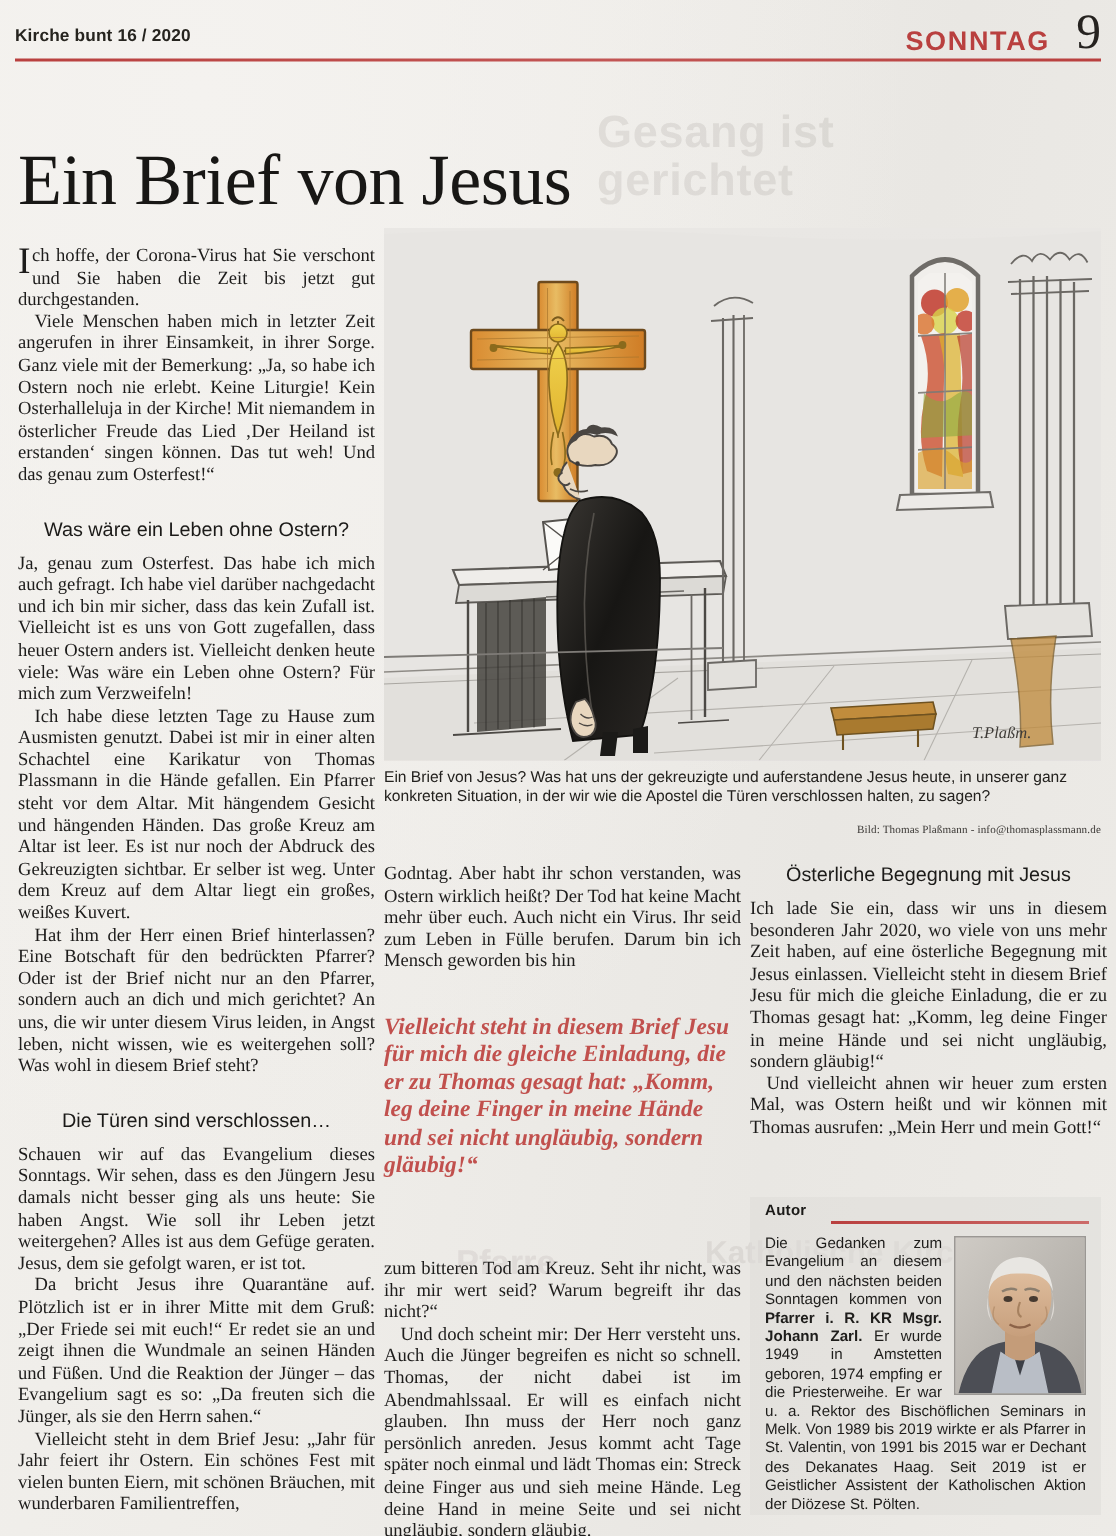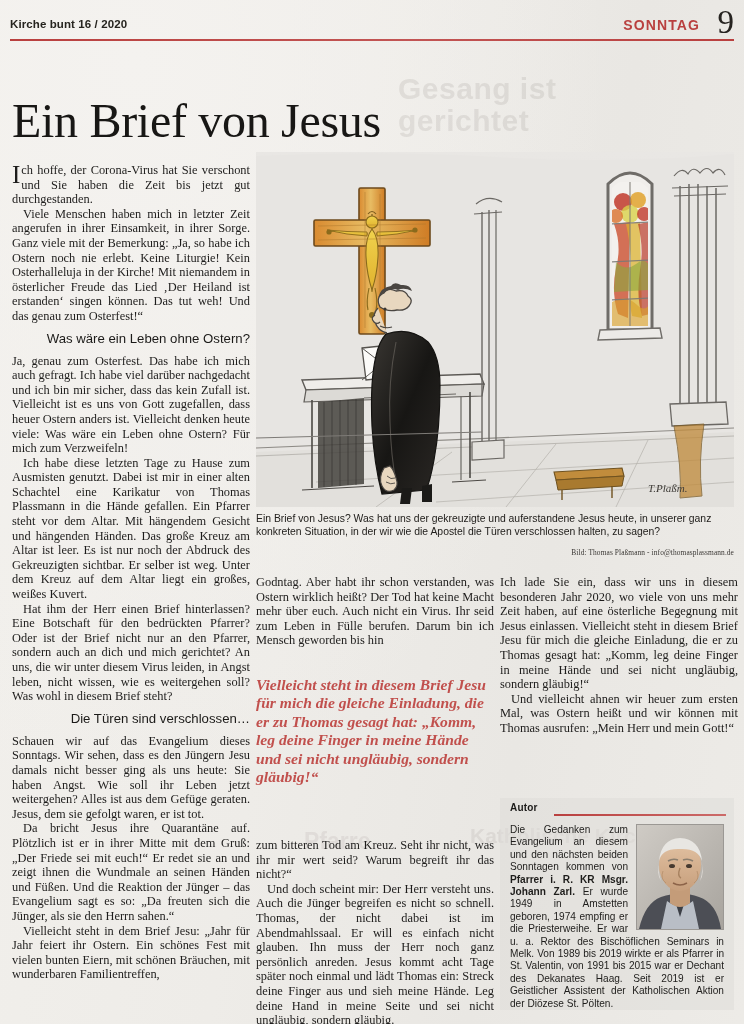--- a/index.html
+++ b/index.html
@@ -32,21 +32,21 @@
   
   .masthead{position:absolute;left:10px;top:10px;width:724px;height:36px;}
   .kicker{
     position:absolute;left:0;top:8px;
     font-family:"Liberation Sans", sans-serif;
     font-size:11.5px;color:#26241f;letter-spacing:.1px;font-weight:bold;
   }
   .sonntag{
     position:absolute;right:34px;top:7px;
     font-family:"Liberation Sans", sans-serif;
-    font-weight:700;font-size:14px;letter-spacing:1.1px;
+    font-weight:700;font-size:18px;letter-spacing:1.1px;
     color:#b9403f;
   }
   .pageno{
     position:absolute;right:0;top:-4px;
     font-family:"Liberation Serif", serif;
     font-size:33px;line-height:33px;color:#262320;font-weight:400;
   }
   .rule{
     position:absolute;left:0;top:29px;width:724px;height:2px;
     background:linear-gradient(90deg,#b9403f 0%,#c25554 55%,#b9403f 100%);
@@ -67,21 +67,21 @@
     font-family:"Liberation Serif", serif;
     font-size:12.4px;line-height:14.6px;
     text-indent:11px;
     hyphens:auto;-webkit-hyphens:auto;
   }
   .col p.noind{text-indent:0;}
   .col p + p{margin-top:0;}
   .subhead{
     font-family:"Liberation Sans", sans-serif;
     font-size:13.2px;line-height:16px;font-weight:400;
-    color:#1b1a18;margin:7px 0 7px 0;text-align:right;
+    color:#1b1a18;margin:21px 0 7px 0;text-align:center;
   }
   .dropcap::first-letter{
     float:left;font-size:25px;line-height:20px;
     padding:2px 1px 0 0;font-family:"Liberation Serif",serif;
   }
 
   #col1{left:12px;top:163px;}
   #col2{left:256px;top:575px;}
   #col3{left:500px;top:575px;}
 
@@ -355,20 +355,21 @@
   </div>
 
   <div class="pullquote">Vielleicht steht in diesem Brief Jesu für mich die gleiche Einladung, die er zu Thomas gesagt hat: „Komm, leg deine Finger in meine Hände und sei nicht ungläubig, sondern gläubig!“</div>
 
   <div class="col" style="left:256px;top:838px;">
     <p class="noind">zum bitteren Tod am Kreuz. Seht ihr nicht, was ihr mir wert seid? Warum begreift ihr das nicht?“</p>
     <p>Und doch scheint mir: Der Herr versteht uns. Auch die Jünger begreifen es nicht so schnell. Thomas, der nicht dabei ist im Abendmahlssaal. Er will es einfach nicht glauben. Ihn muss der Herr noch ganz persönlich anreden. Jesus kommt acht Tage später noch einmal und lädt Thomas ein: Streck deine Finger aus und sieh meine Hände. Leg deine Hand in meine Seite und sei nicht ungläubig, sondern gläubig.</p>
   </div>
 
   <div class="col" id="col3">
+    <h2 class="subhead" style="margin-top:0;">Österliche Begegnung mit Jesus</h2>
     <p class="noind">Ich lade Sie ein, dass wir uns in diesem besonderen Jahr 2020, wo viele von uns mehr Zeit haben, auf eine österliche Begegnung mit Jesus einlassen. Vielleicht steht in diesem Brief Jesu für mich die gleiche Einladung, die er zu Thomas gesagt hat: „Komm, leg deine Finger in meine Hände und sei nicht ungläubig, sondern gläubig!“</p>
     <p>Und vielleicht ahnen wir heuer zum ersten Mal, was Ostern heißt und wir können mit Thomas ausrufen: „Mein Herr und mein Gott!“</p>
   </div>
 
   <div class="authorbox">
     <div class="ab-head">Autor</div>
     <div class="ab-rule"></div>
     <div class="ab-text">
       <span class="wrapimg"></span>
       <span>Die Gedanken zum Evangelium an diesem und den nächsten beiden Sonntagen kommen von </span><b>Pfarrer i. R. KR Msgr. Johann Zarl.</b><span> Er wurde 1949 in Amstetten geboren, 1974 empfing er die Priesterweihe. Er war u. a. Rektor des Bischöflichen Seminars in Melk. Von 1989 bis 2019 wirkte er als Pfarrer in St. Valentin, von 1991 bis 2015 war er Dechant des Dekanates Haag. Seit 2019 ist er Geistlicher Assistent der Katholischen Aktion der Diözese St. Pölten.</span>

